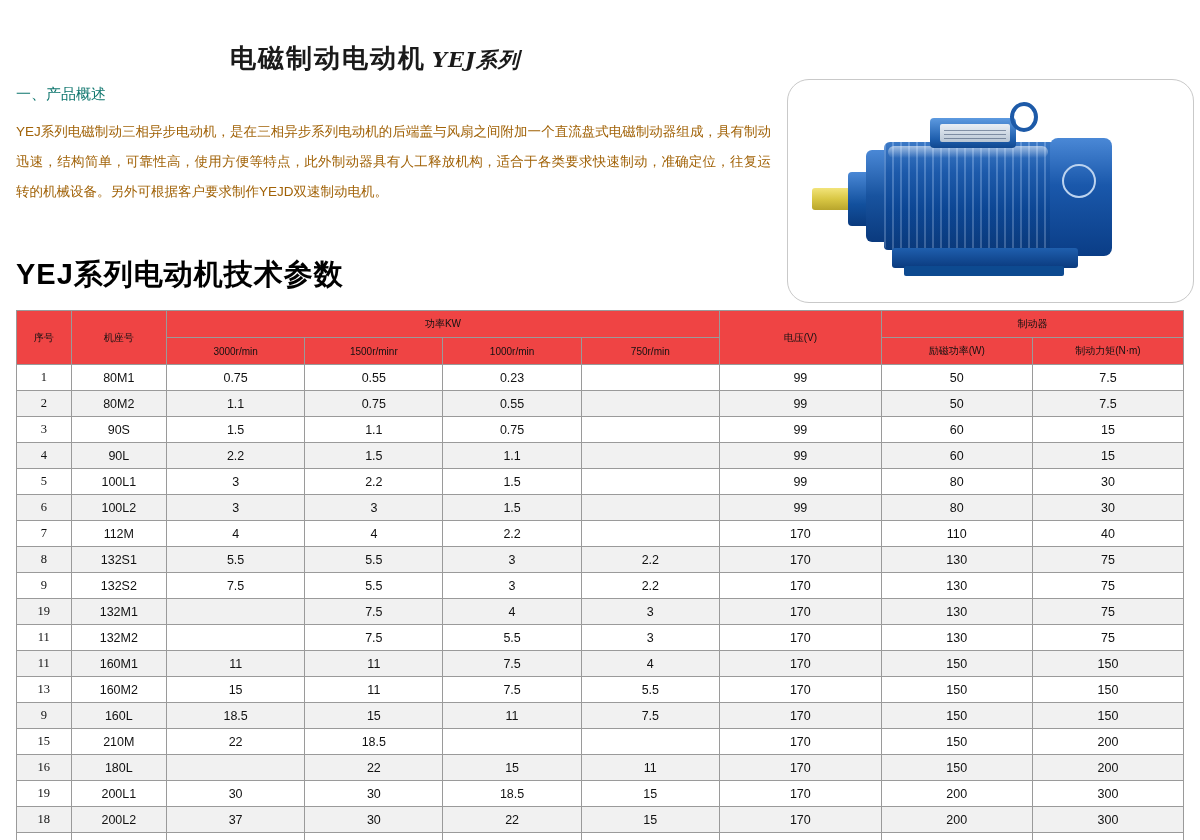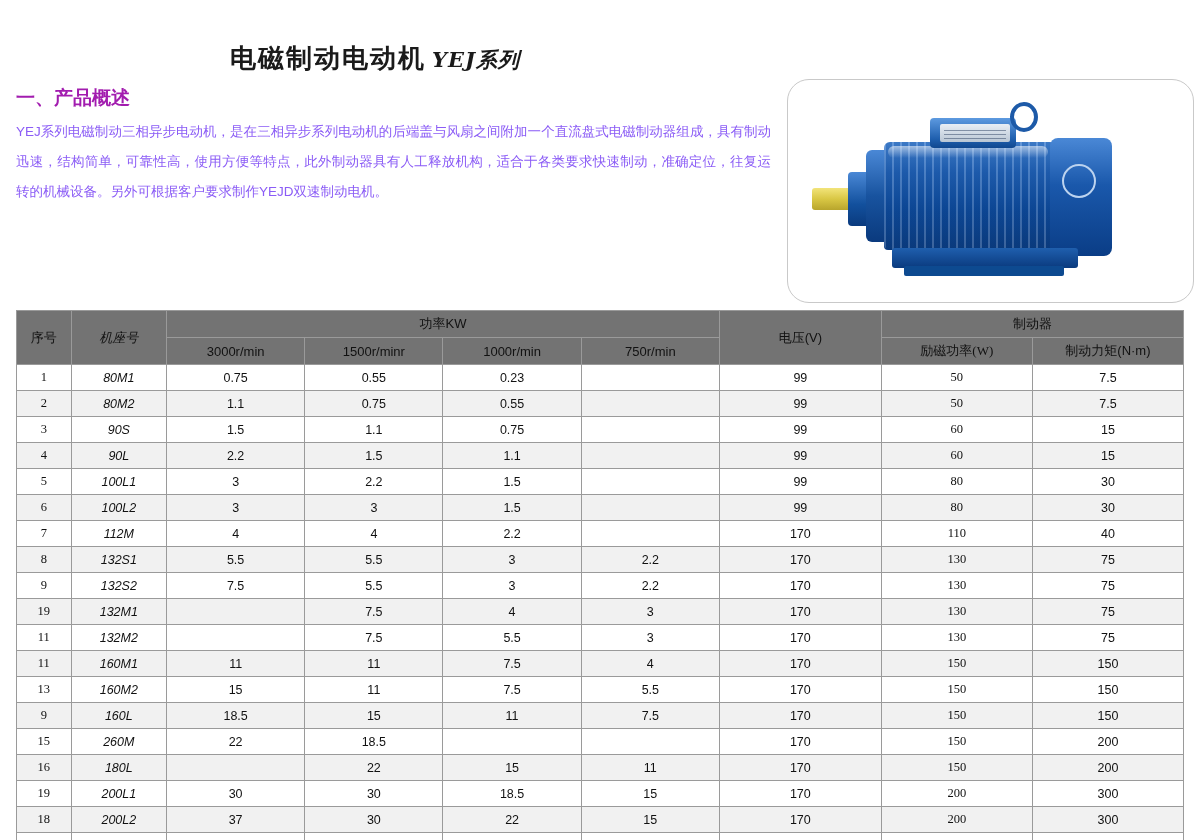--- a/index.html
+++ b/index.html
@@ -60,32 +60,32 @@
     font-size: 11.5px;
     color: #333;
     letter-spacing: 0.2px;
   }
 
   
   .section-heading {
     position: absolute;
     left: 16px;
     top: 58px;
-    font-size: 19px;
-    font-weight: bold;
-    color: #a21caf;
+    font-size: 15px;
+    font-weight: normal;
+    color: #0f766e;
   }
   .overview-text {
     position: absolute;
     left: 16px;
     top: 90px;
     width: 755px;
     font-size: 13.5px;
     line-height: 30px;
-    color: #8b5cf6;
+    color: #a16207;
     text-align: justify;
   }
 
   
   .table-title {
     position: absolute;
     left: 16px;
     top: 228px;
     font-size: 29px;
     font-weight: bold;
@@ -233,50 +233,51 @@
   }
   .spec-table th, .spec-table td {
     border: 1px solid #9a9a9a;
     text-align: center;
     vertical-align: middle;
     padding: 0;
     height: 25px;
     font-weight: normal;
   }
   .spec-table thead th {
-    background: #737373;
-    font-size: 13px;
+    background: #ef4444;
+    font-size: 10px;
     height: 26px;
   }
   .spec-table tbody tr:nth-child(odd) td {
     background: #ffffff;
   }
   .spec-table tbody tr:nth-child(even) td {
     background: #f1f1f1;
   }
   .col-no { width: 50px; font-family: Liberation Serif, serif; }
-  .col-frame { width: 88px; font-style: italic; }
+  .col-frame { width: 88px; }
   .col-pw { width: 128px; }
   .col-volt { width: 150px; }
-  .col-ex { width: 140px; font-family: Liberation Serif, serif; }
+  .col-ex { width: 140px; }
   .col-tq { width: 140px; }
 </style>
 </head>
 <body>
 
 <div class="page">
 
   <div class="header-title">
     <span class="cn">电磁制动电动机</span><span class="series">YEJ系列</span>
   </div>
 
 
   <div class="section-heading">一、产品概述</div>
   <div class="overview-text">YEJ系列电磁制动三相异步电动机，是在三相异步系列电动机的后端盖与风扇之间附加一个直流盘式电磁制动器组成，具有制动迅速，结构简单，可靠性高，使用方便等特点，此外制动器具有人工释放机构，适合于各类要求快速制动，准确定位，往复运转的机械设备。另外可根据客户要求制作YEJD双速制动电机。</div>
 
+  <div class="table-title">YEJ系列电动机技术参数</div>
 
   <div class="product-card">
     <div class="motor">
       <div class="m-shaft"></div>
       <div class="m-hub"></div>
       <div class="m-end-left"></div>
       <div class="m-body"></div>
       <div class="m-fins"></div>
       <div class="m-highlight"></div>
       <div class="m-end-right"></div>
@@ -457,21 +458,21 @@
           <td class="col-pw">18.5</td>
           <td class="col-pw">15</td>
           <td class="col-pw">11</td>
           <td class="col-pw">7.5</td>
           <td class="col-volt">170</td>
           <td class="col-ex">150</td>
           <td class="col-tq">150</td>
         </tr>
         <tr>
           <td class="col-no">15</td>
-          <td class="col-frame">260M</td>
+          <td class="col-frame">210M</td>
           <td class="col-pw">22</td>
           <td class="col-pw">18.5</td>
           <td class="col-pw"></td>
           <td class="col-pw"></td>
           <td class="col-volt">170</td>
           <td class="col-ex">150</td>
           <td class="col-tq">200</td>
         </tr>
         <tr>
           <td class="col-no">16</td>

